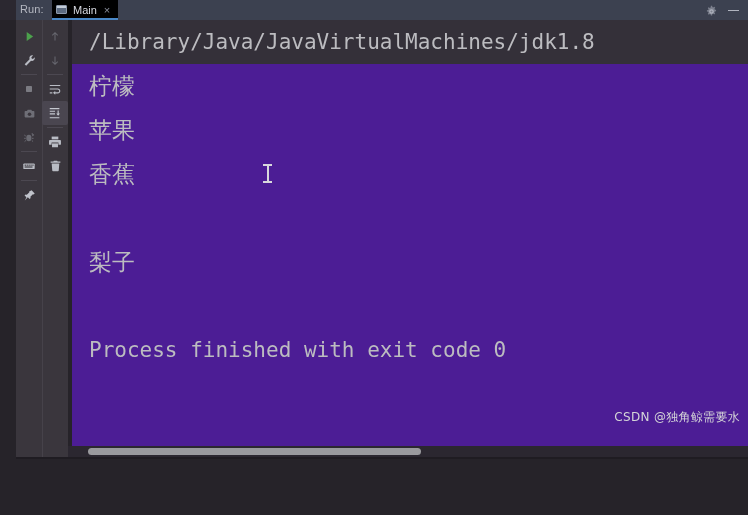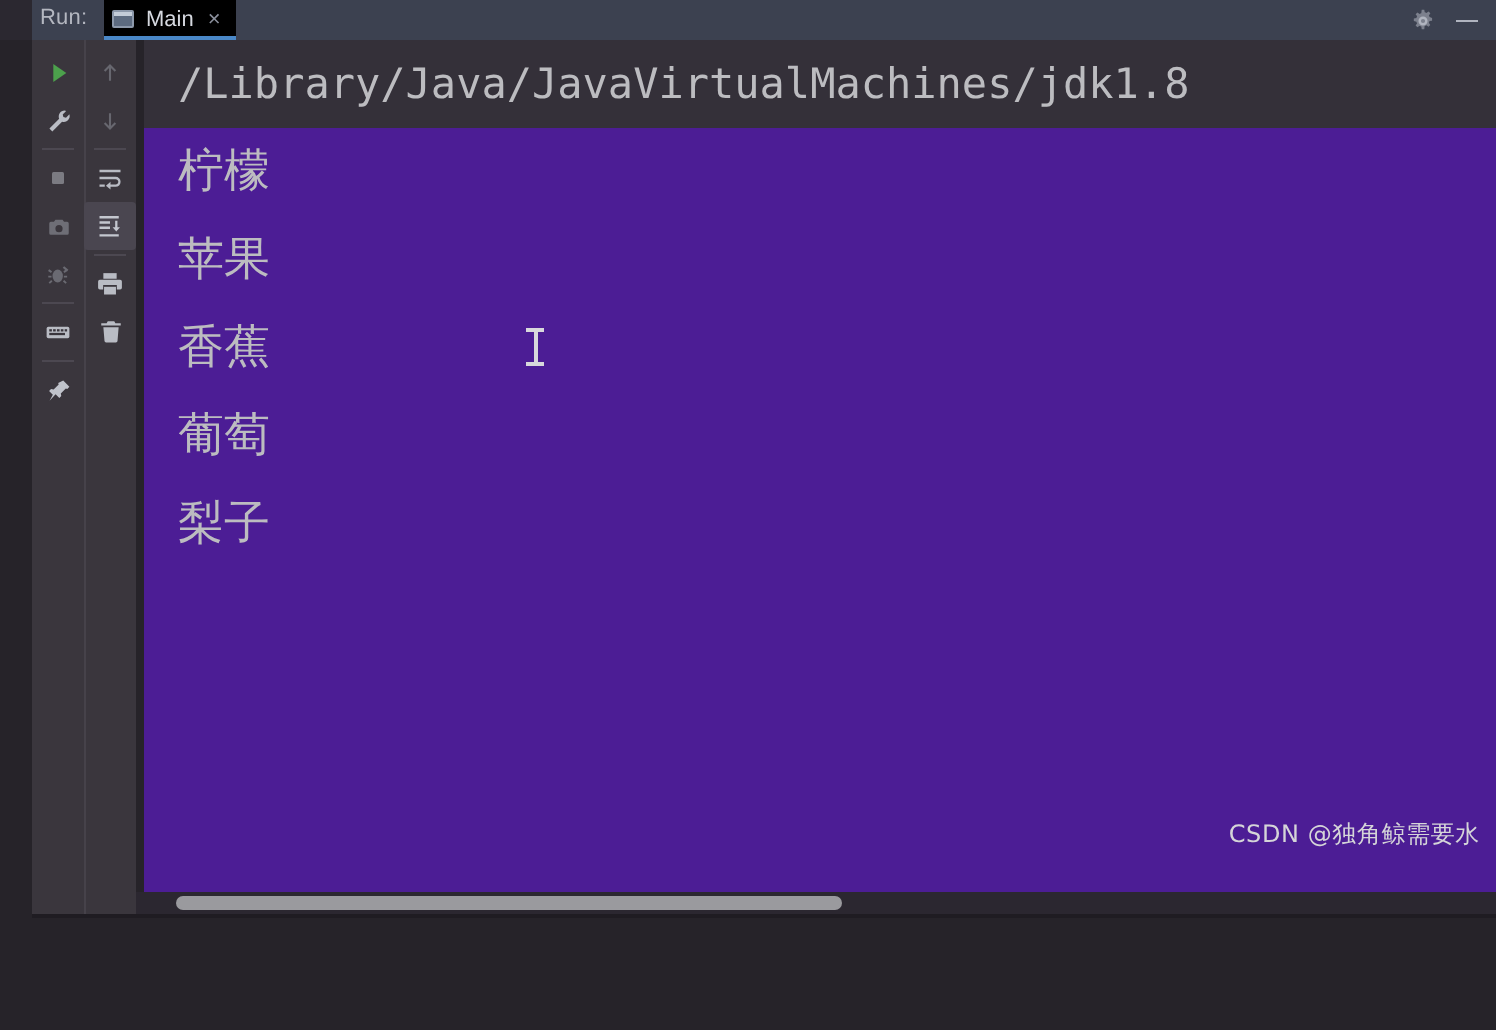--- a/index.html
+++ b/index.html
@@ -386,23 +386,23 @@
         <path fill="#b9bcc4" d="M3.3 5h9.4l-.7 8.6a1 1 0 0 1-1 .9H5a1 1 0 0 1-1-.9L3.3 5z"></path>
       </svg>
     </div>
   </div>
 
   <div id="console">
     <div class="console-line highlight" style="top:0px;">/Library/Java/JavaVirtualMachines/jdk1.8</div>
     <div class="console-line cjk" style="top:44px;">柠檬</div>
     <div class="console-line cjk" style="top:88px;">苹果</div>
     <div class="console-line cjk" style="top:132px;">香蕉</div>
-    <div class="console-line cjk" style="top:176px;">葡萄</div>
     <div class="console-line cjk" style="top:220px;">梨子</div>
     <div class="console-line" style="top:264px;"></div>
+    <div class="console-line" style="top:308px;">Process finished with exit code 0</div>
   </div>
 
   <div id="text-cursor">
     <span class="cap-t"></span>
     <span class="stem"></span>
     <span class="cap-b"></span>
   </div>
 
   <div id="h-scroll-track"></div>
   <div id="h-scroll-thumb"></div>

